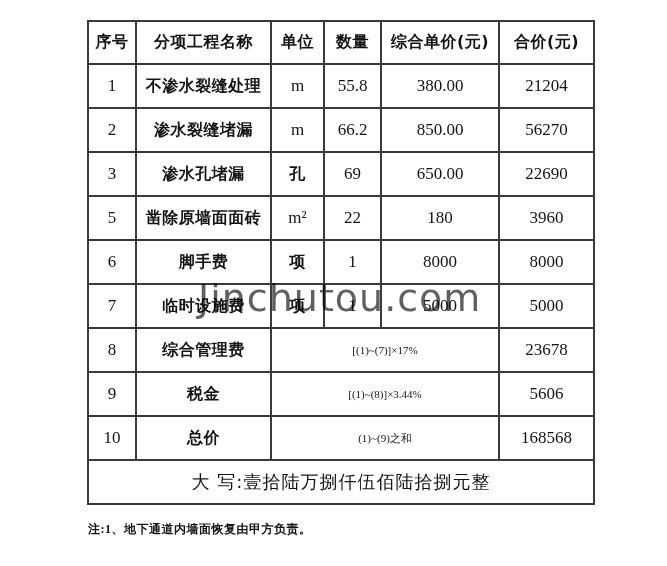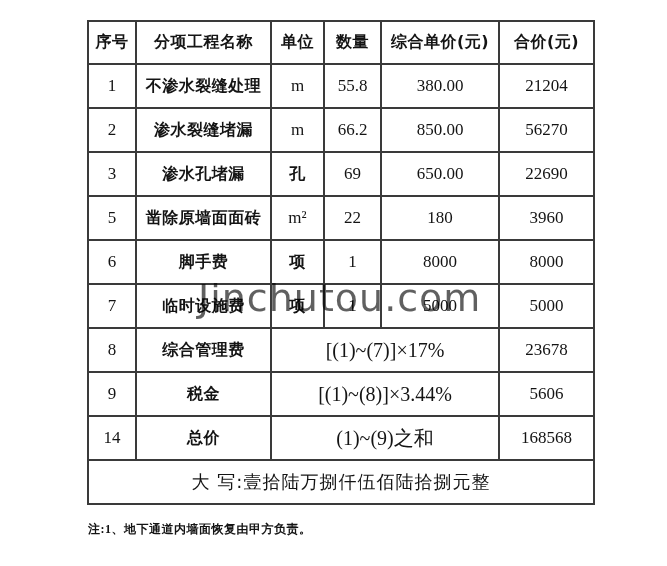--- a/index.html
+++ b/index.html
@@ -49,21 +49,21 @@
     letter-spacing: 0.5px;
   }
   .num {
     font-family: "Liberation Serif", serif;
     font-size: 17px;
     font-weight: normal;
     letter-spacing: 0;
   }
   .formula {
     font-family: "Liberation Serif", serif;
-    font-size: 20px;
+    font-size: 11px;
     font-weight: normal;
   }
   .capital-cell {
     font-size: 18px;
     font-weight: normal;
     letter-spacing: 1px;
     border-radius: 12px;
   }
   .note {
     position: absolute;
@@ -172,21 +172,21 @@
       </tr>
 
       <tr>
         <td class="num">9</td>
         <td class="cn">税金</td>
         <td class="formula" colspan="3">[(1)~(8)]×3.44%</td>
         <td class="num">5606</td>
       </tr>
 
       <tr>
-        <td class="num">14</td>
+        <td class="num">10</td>
         <td class="cn">总价</td>
         <td class="formula" colspan="3">(1)~(9)之和</td>
         <td class="num">168568</td>
       </tr>
 
       <tr>
         <td class="capital-cell" colspan="6">大 写:壹拾陆万捌仟伍佰陆拾捌元整</td>
       </tr>
     </tbody>
   </table>

